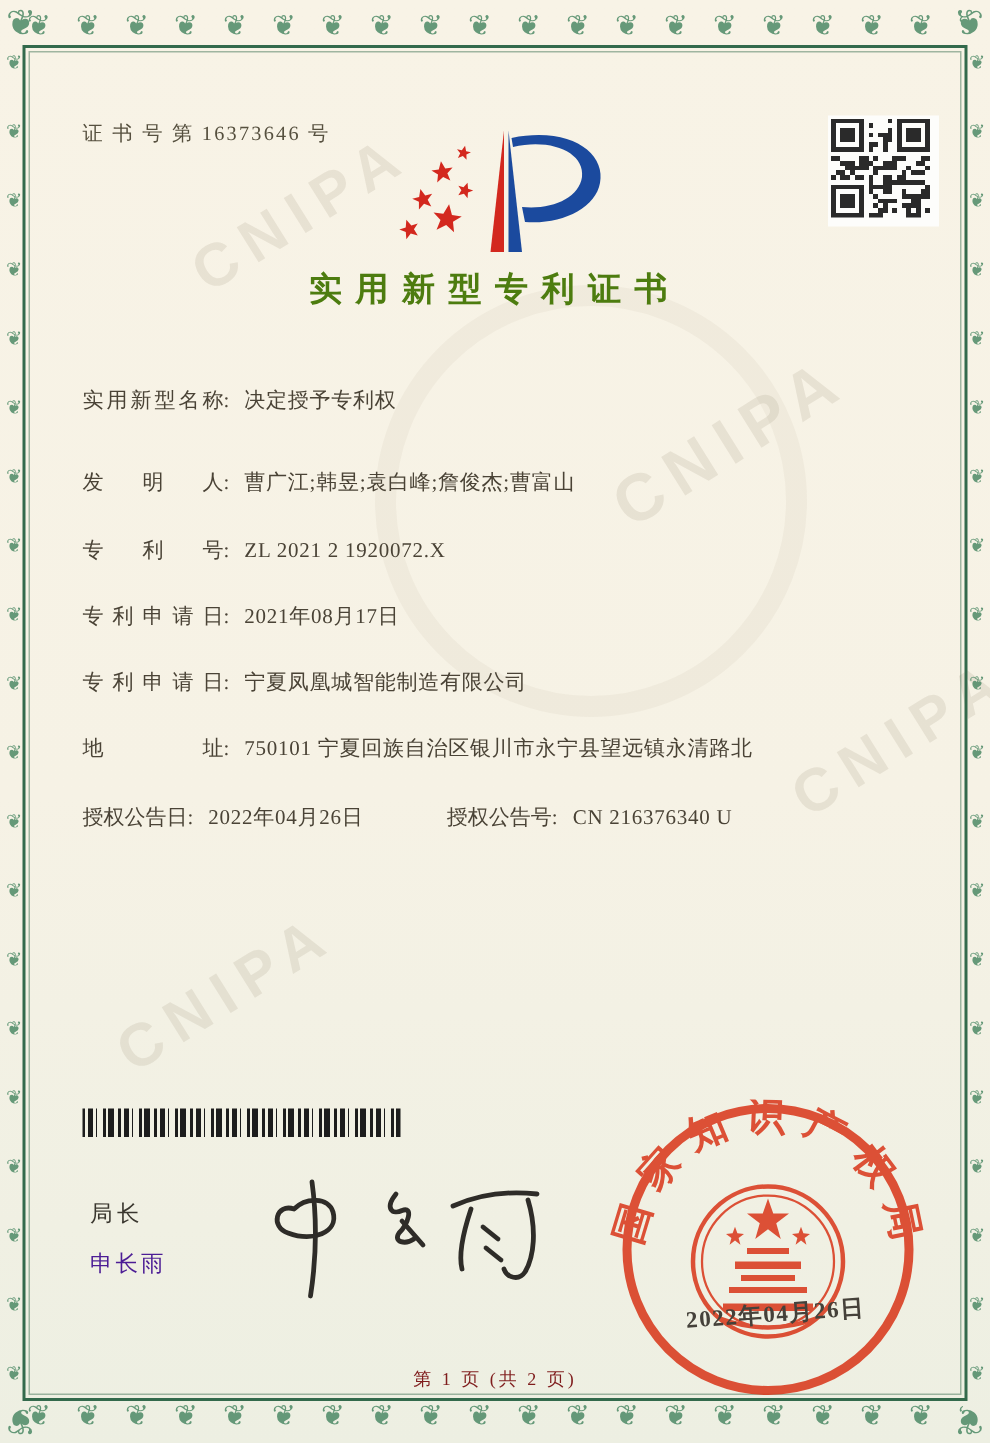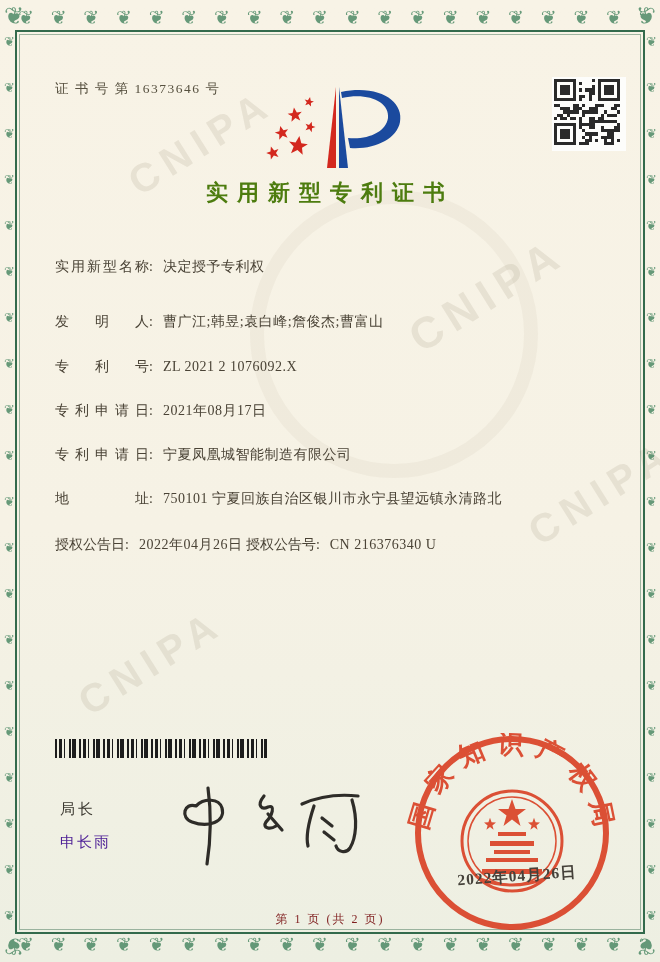--- a/index.html
+++ b/index.html
@@ -34,21 +34,21 @@
   .logo{left:252px;top:84px;width:172px;height:92px;}
   .qr{left:552px;top:77px;width:70px;height:70px;background:#fdfdfb;padding:2px;}
   .title{left:0;width:660px;top:178px;text-align:center;font-size:22px;font-weight:bold;
          letter-spacing:9px;color:#4d7c0f;}
   .fields{left:55px;top:258px;width:560px;font-size:14px;color:#4a4336;}
   .frow{position:absolute;left:0;white-space:nowrap;}
   .r0{top:0;} .r1{top:55px;} .r2{top:100px;} .r3{top:144px;} .r4{top:188px;} .r5{top:232px;} .r6{top:278px;}
   .flabel{display:inline-block;width:94px;text-align:justify;text-align-last:justify;}
   .fsep{margin-right:10px;}
   .fvalue{letter-spacing:.5px;}
-  .grant2{}
+  .grant2{margin-left:52px;}
   .paras{left:50px;top:566px;width:560px;font-size:13.5px;line-height:22px;color:#4c453a;
          text-align:justify;z-index:3;position:absolute;}
   .paras p{margin:0;text-indent:2em;}
   .barcode{left:55px;top:739px;width:212px;height:19px;
     background:repeating-linear-gradient(90deg,
       #1d1d1d 0 2px,transparent 2px 4px,#1d1d1d 4px 7px,transparent 7px 9px,
       #1d1d1d 9px 10px,transparent 10px 14px,#1d1d1d 14px 16px,transparent 16px 17px,
       #1d1d1d 17px 21px,transparent 21px 24px);}
   .sig-title{left:60px;top:800px;font-size:15px;letter-spacing:3px;color:#3a372f;}
   .sig-name{left:60px;top:833px;font-size:15px;letter-spacing:2px;color:#4c1d95;}
@@ -243,21 +243,21 @@
 <div class="abs title">实用新型专利证书</div>
 
 <div class="abs fields">
   <div class="frow r0">
     <span class="flabel">实用新型名称</span><span class="fsep">:</span><span class="fvalue">决定授予专利权</span>
   </div>
   <div class="frow r1">
     <span class="flabel">发明人</span><span class="fsep">:</span><span class="fvalue">曹广江;韩昱;袁白峰;詹俊杰;曹富山</span>
   </div>
   <div class="frow r2">
-    <span class="flabel">专利号</span><span class="fsep">:</span><span class="fvalue">ZL 2021 2 1076092.X</span>
+    <span class="flabel">专利号</span><span class="fsep">:</span><span class="fvalue">ZL 2021 2 1920072.X</span>
   </div>
   <div class="frow r3">
     <span class="flabel">专利申请日</span><span class="fsep">:</span><span class="fvalue">2021年08月17日</span>
   </div>
   <div class="frow r4">
     <span class="flabel">专利申请日</span><span class="fsep">:</span><span class="fvalue">宁夏凤凰城智能制造有限公司</span>
   </div>
   <div class="frow r5">
     <span class="flabel">地址</span><span class="fsep">:</span><span class="fvalue">750101 宁夏回族自治区银川市永宁县望远镇永清路北</span>
   </div>

